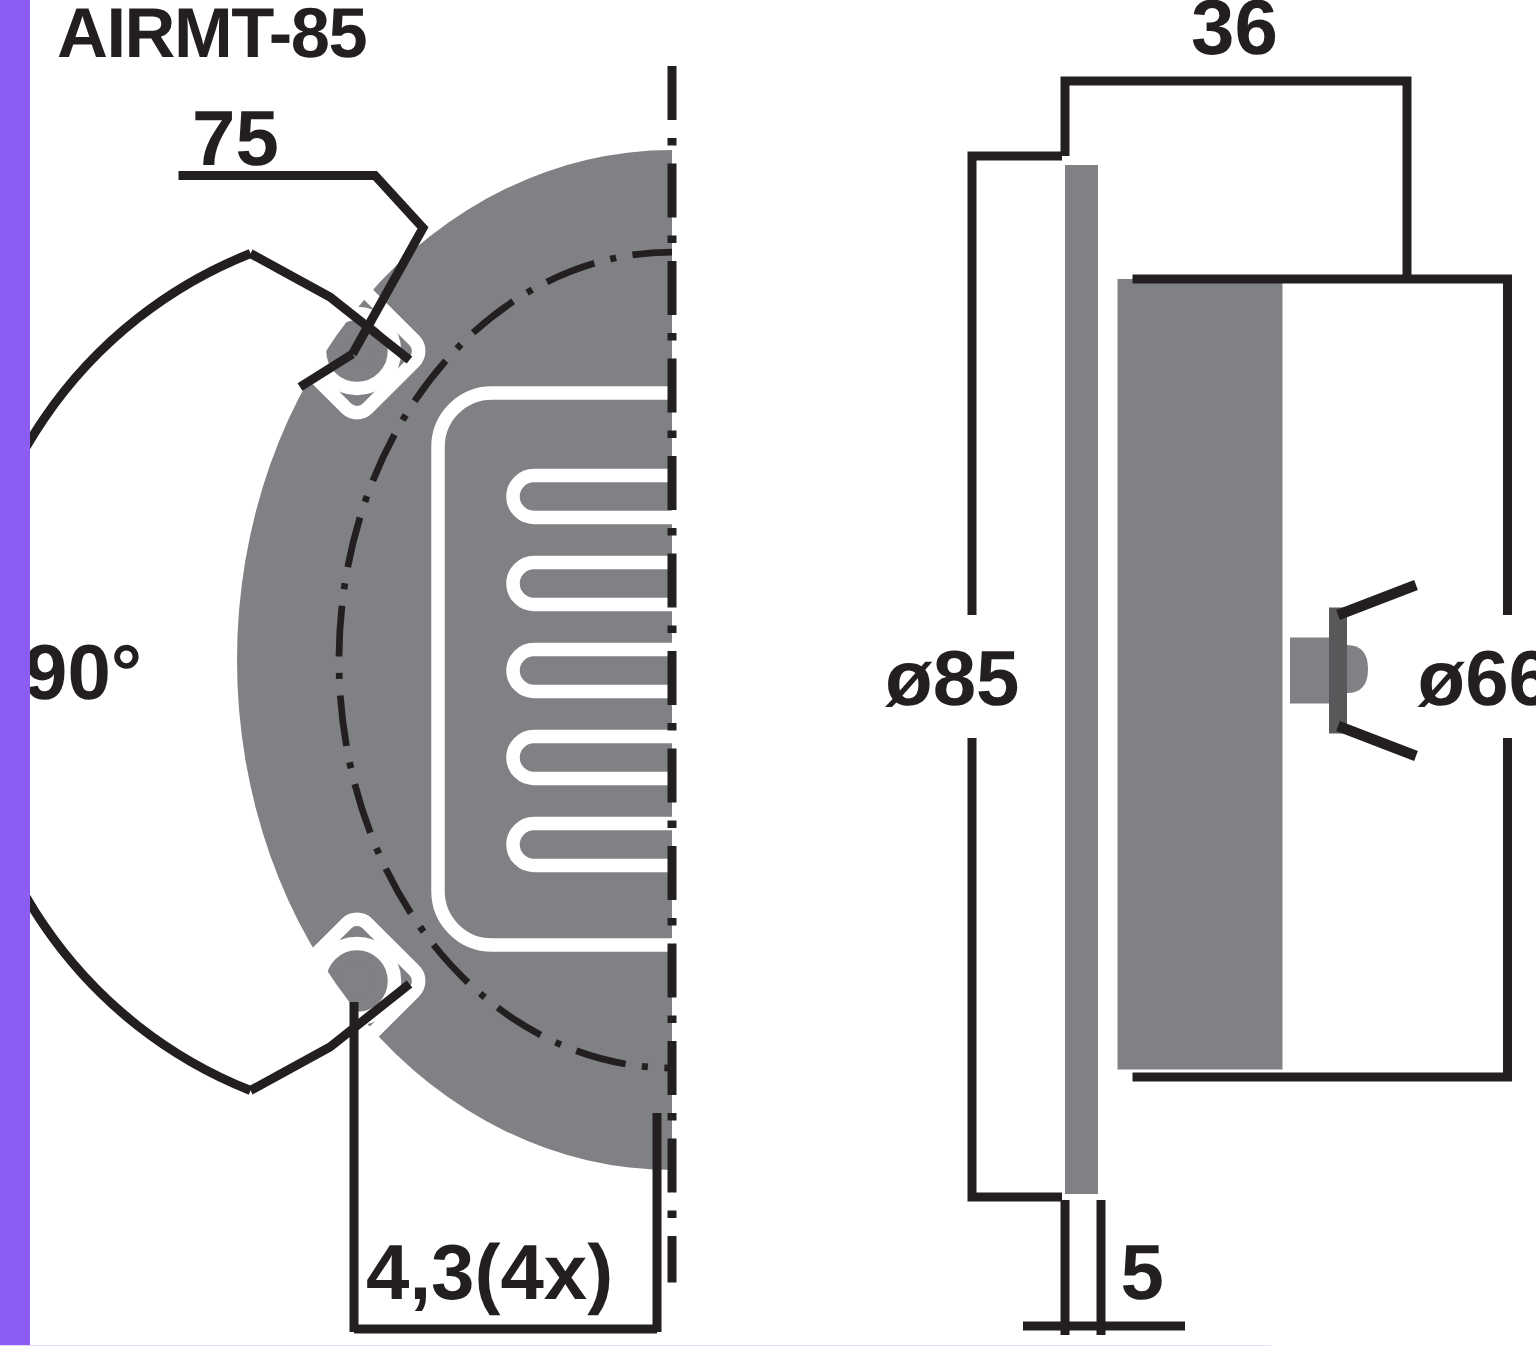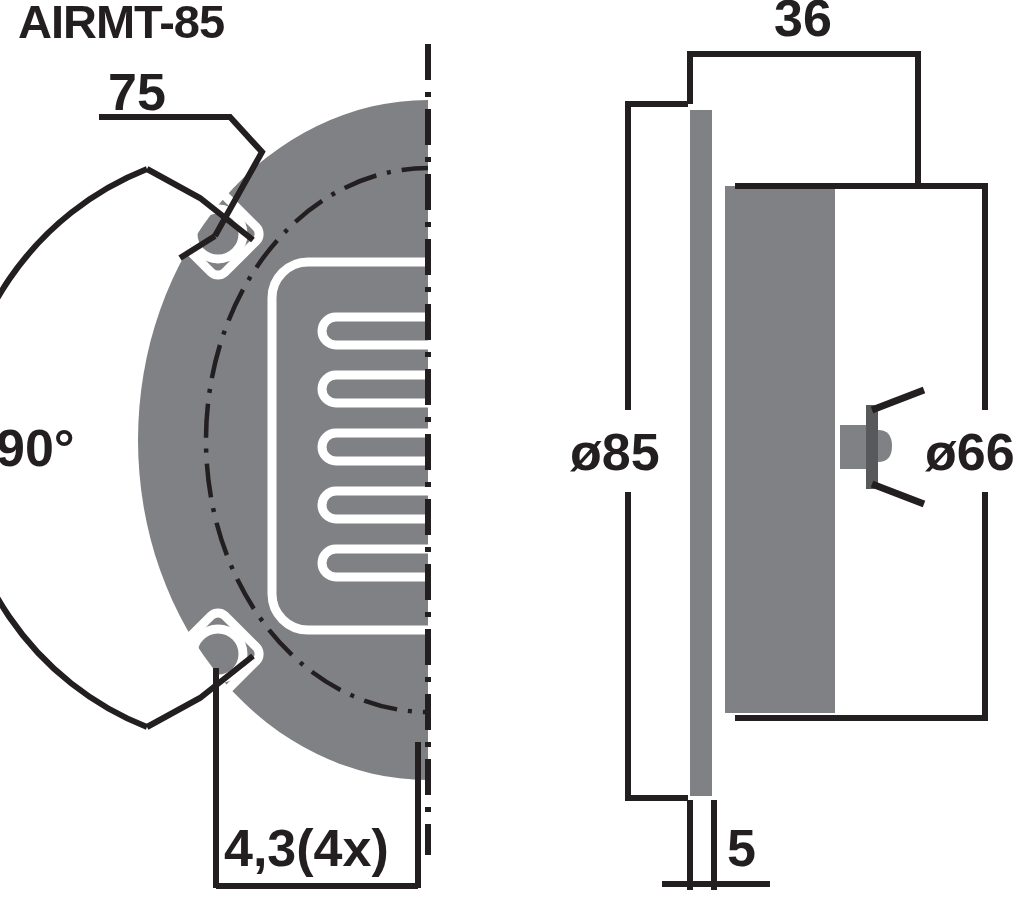--- a/index.html
+++ b/index.html
@@ -1,18 +1,18 @@
 <!DOCTYPE html>
 <html><head>
 <meta charset="utf-8">
 <style>
   html,body{margin:0;padding:0;background:#ffffff;}
   body{width:1024px;height:897px;overflow:hidden;
        font-family:"Liberation Sans",sans-serif;}
-  #sheet{position:relative;width:840px;height:897px;background:#8b5cf6;}
+  #sheet{position:relative;width:840px;height:897px;background:#8b5cf6;padding-left:20px;}
   svg{display:block;}
   text{font-family:"Liberation Sans",sans-serif;font-weight:bold;fill:#231f20;}
 </style>
 </head>
 <body>
 
 <div id="sheet">
 <svg width="1024" height="897" viewBox="0 0 1024 897">
 
   <defs>

